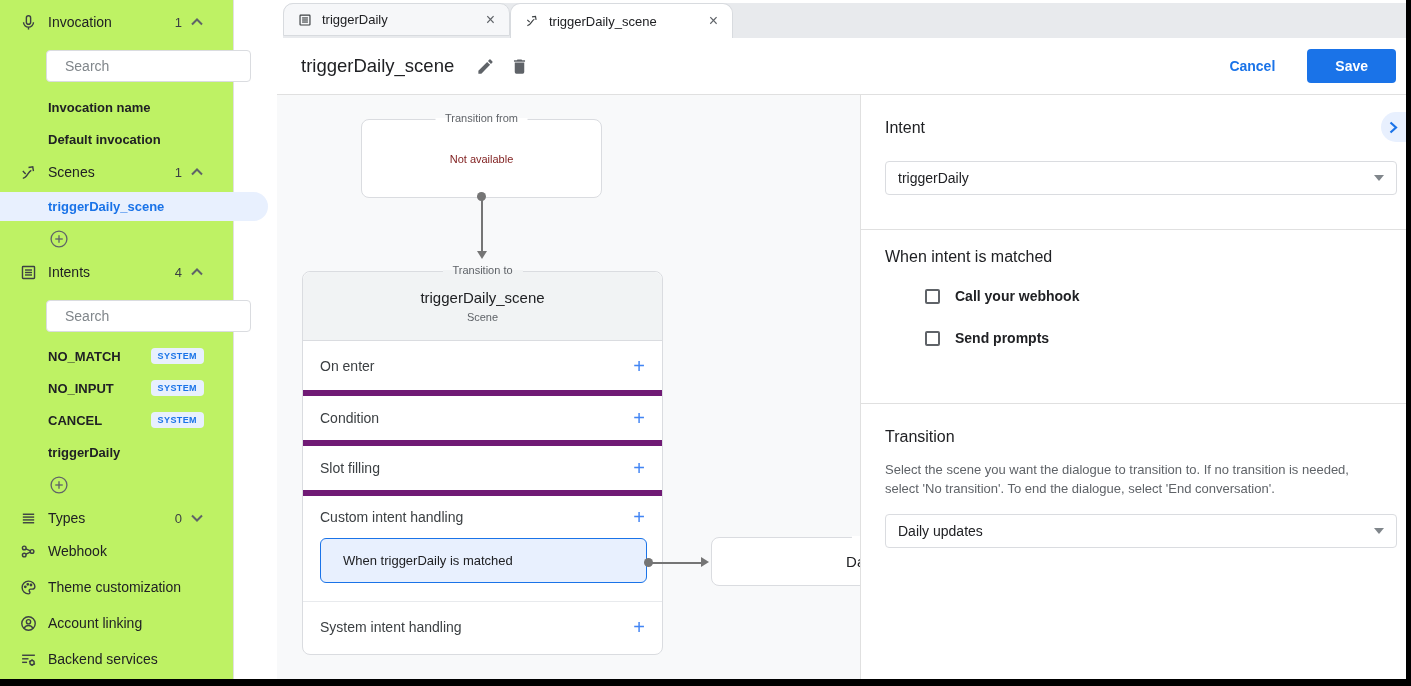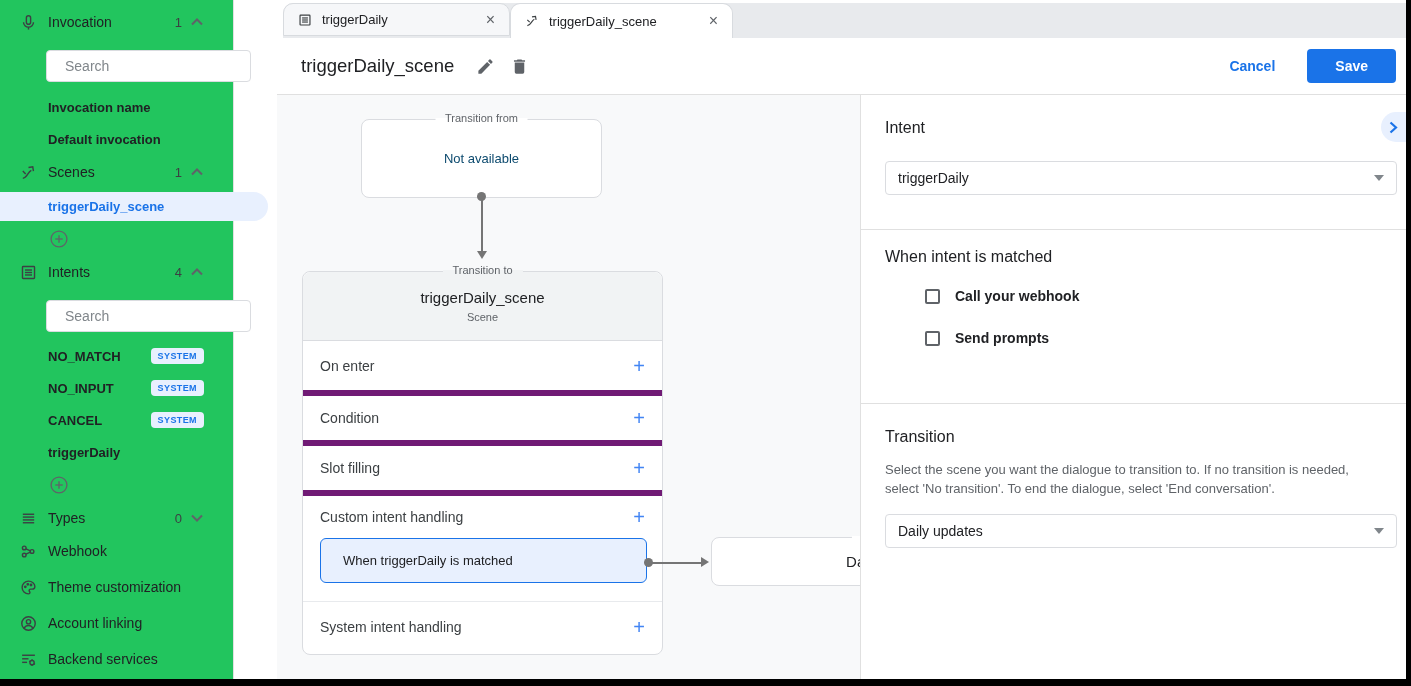--- a/index.html
+++ b/index.html
@@ -2,21 +2,21 @@
 <html><head>
 <meta charset="utf-8">
 <style>
   * { margin:0; padding:0; box-sizing:border-box; }
   html,body { background:#000; }
   body { font-family:"Liberation Sans", sans-serif; }
   .app { position:relative; width:1411px; height:686px; background:#000; overflow:hidden; }
   .frame { position:absolute; left:0; top:0; width:1406px; height:679px; background:#fff; overflow:hidden; }
 
   
-  .sidebar { position:absolute; left:0; top:0; width:234px; height:679px; background:#22c55e; border-right:1px solid #e0e0e0; }
+  .sidebar { position:absolute; left:0; top:0; width:234px; height:679px; background:#bef264; border-right:1px solid #e0e0e0; }
   .srow { position:absolute; left:0; width:100%; display:flex; align-items:center; }
   .sec { padding-left:20px; padding-right:28px; height:28px; }
   .sec .sicon { width:28px; display:flex; align-items:center; color:#3c4043; flex:none; }
   .sec .slabel { flex:1; font-size:14px; color:#202124; }
   .sec .scount { font-size:13px; color:#3c4043; margin-right:9px; }
   .searchbox { left:46px; width:205px; height:32px; border:1px solid #dadce0; border-radius:4px; background:#fff; display:flex; align-items:center; padding:0 10px; }
   .searchbox input { border:none; outline:none; flex:1; font-size:14px; color:#202124; font-family:inherit; background:transparent; margin-left:8px; }
   .searchbox input::placeholder { color:#80868b; }
   .sitem { padding-left:48px; padding-right:29px; height:18px; font-size:13px; font-weight:bold; color:#202124;text-align:center; }
   .sitem .spacer { flex:1; }
@@ -46,21 +46,21 @@
   .save-btn { background:#1a73e8; color:#fff; font-size:14px; font-weight:bold; border:none; border-radius:4px; padding:0 28px; height:34px; margin-left:16px; cursor:pointer; font-family:inherit; }
 
   .body { position:absolute; left:0; top:95px; width:1129px; height:584px; display:flex; }
 
   
   .canvas { position:relative; width:583px; height:584px; background:#f8f9fa; overflow:hidden; flex:none; }
   .fbox { position:absolute; background:#fff; border:1px solid #dadce0; border-radius:8px; }
   .legend { position:absolute; top:-8px; left:50%; transform:translateX(-50%); font-size:11px; color:#5f6368; padding:0 10px; white-space:nowrap; background:linear-gradient(#f8f9fa 50%, #fff 50%); }
   .legend.on-gray { background:linear-gradient(#f8f9fa 50%, #f1f3f4 50%); }
   .tf-box { left:84px; top:24px; width:241px; height:79px; display:flex; align-items:center; justify-content:center; }
-  .tf-box .content { font-size:13px; color:#0c4a6e; }
+  .tf-box .content { font-size:11px; color:#7f1d1d; }
 
   .conn-dot { position:absolute; width:9px; height:9px; border-radius:50%; background:#757575; }
   .conn-vline { position:absolute; width:2px; background:#757575; }
   .conn-hline { position:absolute; height:2px; background:#757575; }
   .arrow-down { position:absolute; width:0; height:0; border-left:5px solid transparent; border-right:5px solid transparent; border-top:8px solid #757575; }
   .arrow-right { position:absolute; width:0; height:0; border-top:5px solid transparent; border-bottom:5px solid transparent; border-left:8px solid #757575; }
 
   .scene-card { left:25px; top:176px; width:361px; height:384px; }
   .sc-header { height:69px; background:#f1f3f4; border-bottom:1px solid #dadce0; border-radius:8px 8px 0 0; display:flex; flex-direction:column; align-items:center; justify-content:center; }
   .sc-title { font-size:15px; color:#202124; }

